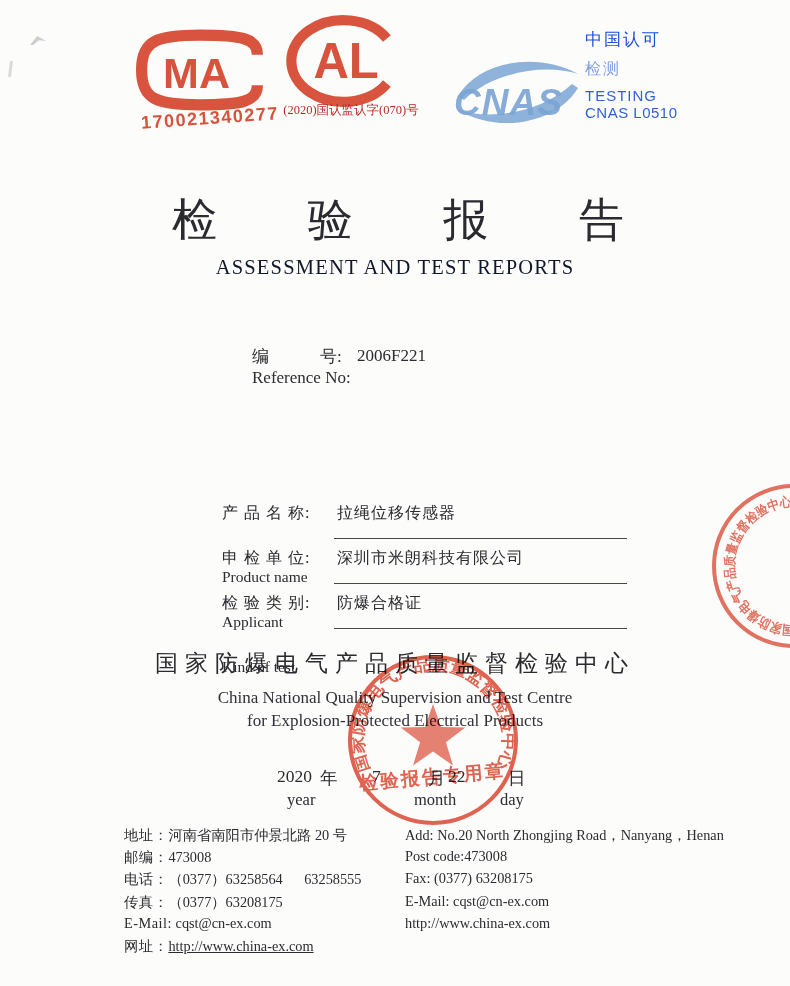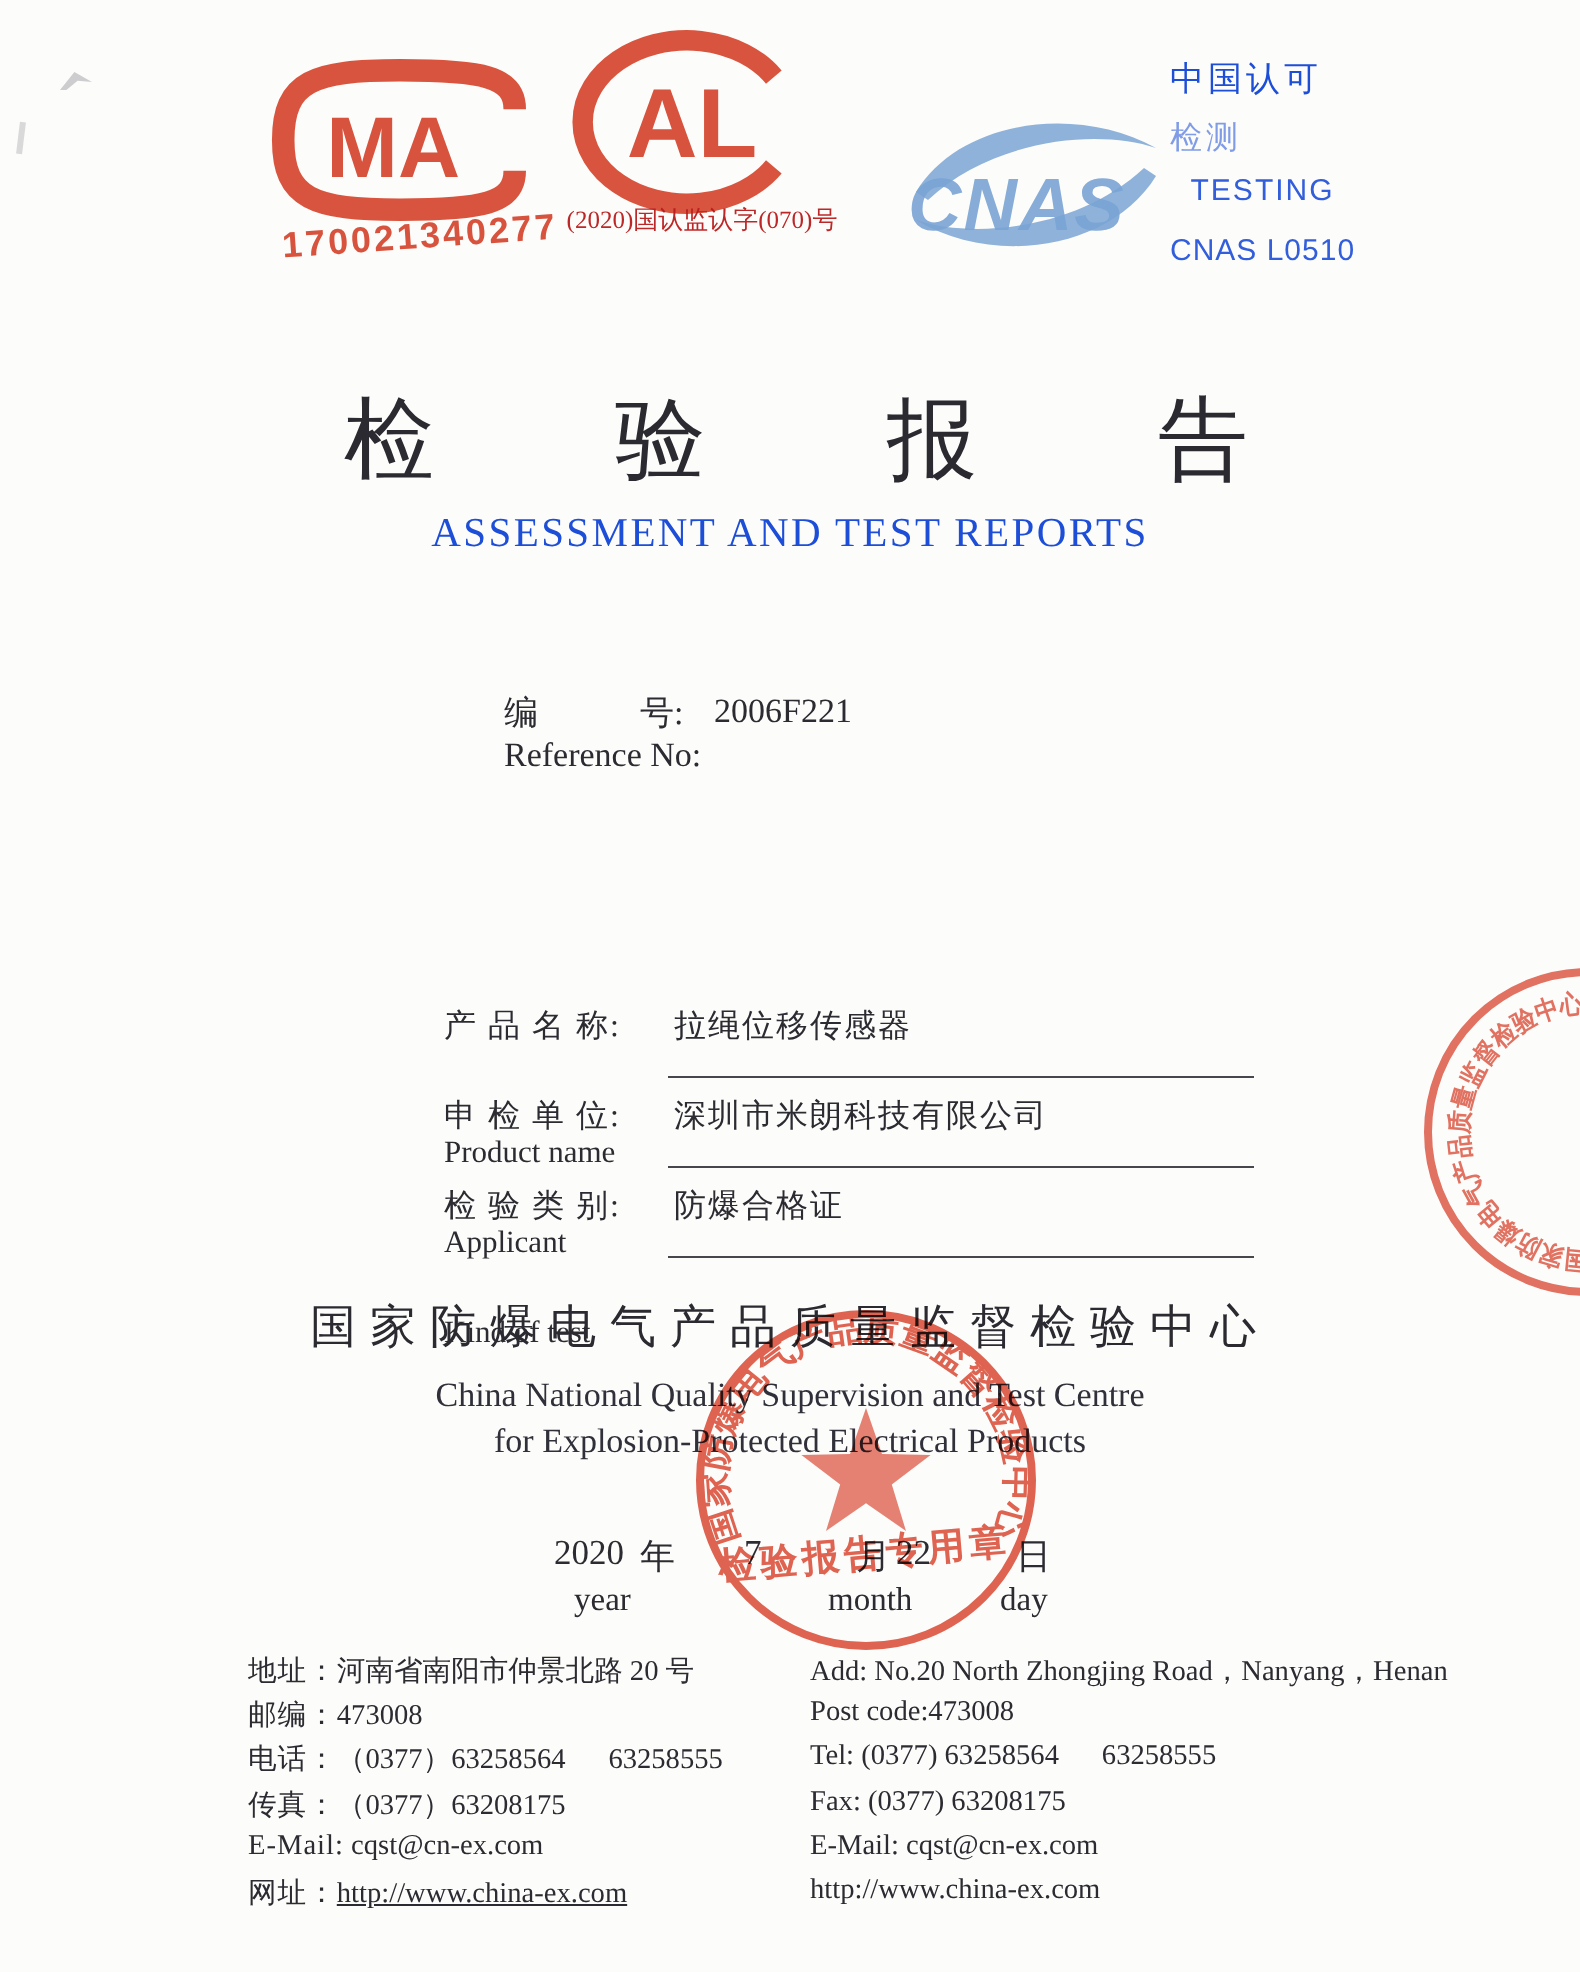--- a/index.html
+++ b/index.html
@@ -18,31 +18,31 @@
   .cal{position:absolute;left:281px;top:13px;width:150px;}
   .cal-caption{
     position:absolute;left:-10px;top:89px;width:160px;text-align:center;
     font-size:12.5px;font-weight:normal;color:#b91c1c;letter-spacing:0px;opacity:.95;
   }
   .cnas{position:absolute;left:452px;top:26px;width:230px;height:115px;}
   .cnas-logo{position:absolute;left:0;top:26px;}
   .cnas-text{position:absolute;left:133px;top:2px;color:#1d4ed8;}
   .cnas-text .l1{font-size:17px;letter-spacing:2px;margin-bottom:8px;}
   .cnas-text .l2{font-size:16px;letter-spacing:2px;opacity:.55;margin-bottom:7px;}
-  .cnas-text .l3{font-family:"Liberation Sans",sans-serif;font-size:15px;letter-spacing:1px;margin-bottom:13px;opacity:.9;text-align:center;}
+  .cnas-text .l3{font-family:"Liberation Sans",sans-serif;font-size:15px;letter-spacing:1px;margin-bottom:0;opacity:.9;}
   .cnas-text .l4{font-family:"Liberation Sans",sans-serif;font-size:15px;letter-spacing:.5px;opacity:.9;}
   
   .title-zh{
     position:absolute;left:172px;top:190px;width:452px;
     display:flex;justify-content:space-between;
     font-size:45px;color:#2a2a30;font-weight:500;
   }
   .title-en{
     position:absolute;left:0;top:256px;width:790px;text-align:center;
-    font-size:20.5px;letter-spacing:1.2px;color:#1d4ed8;
+    font-size:20.5px;letter-spacing:1.2px;color:#0f172a;
   }
   
   .reference{position:absolute;left:252px;top:345px;width:300px;font-size:17px;}
   .reference .zh1{position:absolute;left:0;top:0;}
   .reference .zh2{position:absolute;left:68px;top:0;}
   .reference .val{position:absolute;left:105px;top:1px;}
   .reference .en{position:absolute;left:0;top:23px;}
   
   .fields{position:absolute;left:222px;top:503px;width:405px;}
   .frow{position:relative;height:45px;font-size:16px;}
@@ -208,20 +208,19 @@
       <div class="f-line">
         <span class="lab">E-Mail:</span> <span>cqst@cn-ex.com</span>
       </div>
       <div class="f-line">
         <span class="lab">网址：</span><span class="u">http://www.china-ex.com</span>
       </div>
     </div>
     <div class="f-right">
       <div class="f-line">Add: No.20 North Zhongjing Road，Nanyang，Henan</div>
       <div class="f-line">Post code:473008</div>
-      <div class="f-line">Tel: (0377) 63258564&nbsp;&nbsp;&nbsp;&nbsp;&nbsp;&nbsp;63258555</div>
       <div class="f-line">Fax: (0377) 63208175</div>
       <div class="f-line">E-Mail: cqst@cn-ex.com</div>
       <div class="f-line">http://www.china-ex.com</div>
     </div>
   </div>
 
 </div>
 
 </body></html>

